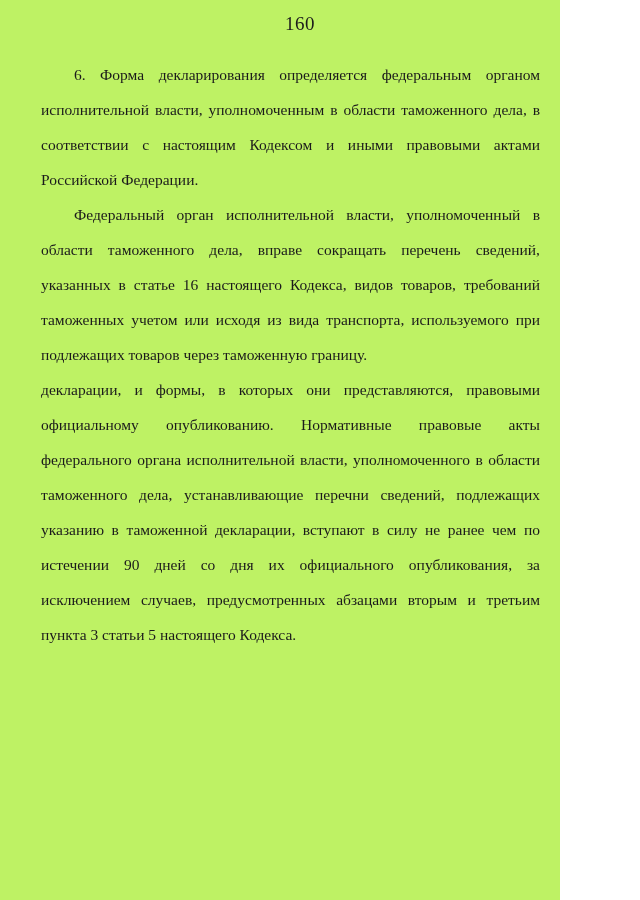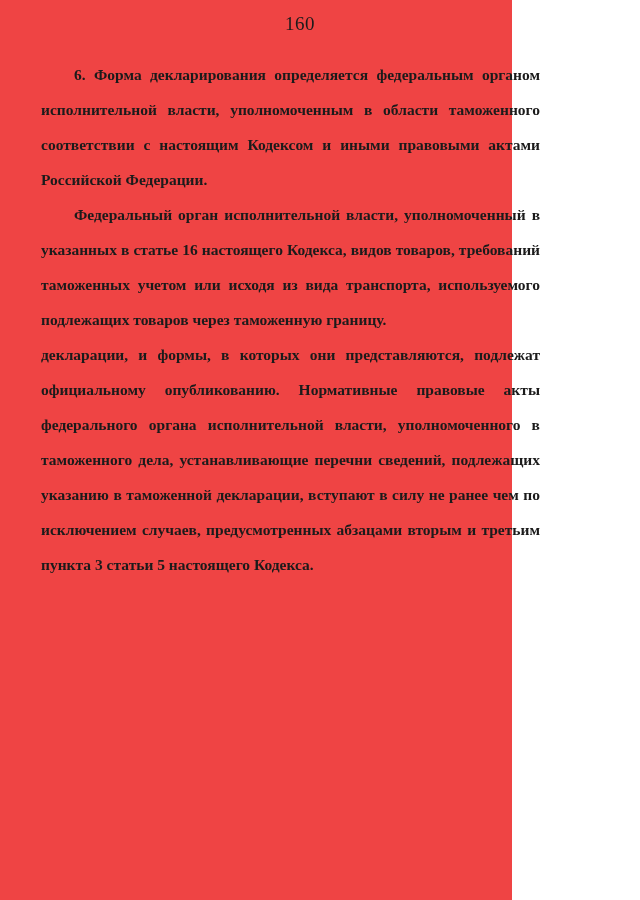--- a/index.html
+++ b/index.html
@@ -9,23 +9,23 @@
   }
   body {
     width: 640px;
     height: 900px;
     font-family: "Liberation Serif", "DejaVu Serif", serif;
     color: #1b1b1b;
     overflow: hidden;
   }
   .page {
     position: relative;
-    width: 512px;
+    width: 560px;
     height: 900px;
-    background: #ef4444;
+    background: #bef264;
   }
   .page-number {
     position: absolute;
     top: 13px;
     left: 0;
     width: 600px;
     text-align: center;
     font-size: 19px;
     letter-spacing: 0.5px;
   }
@@ -39,21 +39,20 @@
   .para {
     margin: 0;
     padding: 0;
   }
   .ln {
     height: 35px;
     line-height: 35px;
     overflow: hidden;
     text-align: justify;
     text-align-last: justify;
-    font-weight: bold;
   }
   .ln.first {
     text-indent: 33px;
   }
   .ln.last {
     text-align: right;
     text-align-last: left;
   }
 </style>
 </head>
@@ -67,29 +66,31 @@
 
     <div class="para">
       <div class="ln first">6. Форма декларирования определяется федеральным органом</div>
       <div class="ln">исполнительной власти, уполномоченным в области таможенного дела, в</div>
       <div class="ln">соответствии с настоящим Кодексом и иными правовыми актами</div>
       <div class="ln last">Российской Федерации.</div>
     </div>
 
     <div class="para">
       <div class="ln first">Федеральный орган исполнительной власти, уполномоченный в</div>
+      <div class="ln">области таможенного дела, вправе сокращать перечень сведений,</div>
       <div class="ln">указанных в статье 16 настоящего Кодекса, видов товаров, требований</div>
       <div class="ln">таможенных учетом или исходя из вида транспорта, используемого при</div>
       <div class="ln last">подлежащих товаров через таможенную границу.</div>
     </div>
 
     <div class="para">
-      <div class="ln">декларации, и формы, в которых они представляются, подлежат</div>
+      <div class="ln">декларации, и формы, в которых они представляются, правовыми</div>
       <div class="ln">официальному опубликованию. Нормативные правовые акты</div>
       <div class="ln">федерального органа исполнительной власти, уполномоченного в области</div>
       <div class="ln">таможенного дела, устанавливающие перечни сведений, подлежащих</div>
       <div class="ln">указанию в таможенной декларации, вступают в силу не ранее чем по</div>
+      <div class="ln">истечении 90 дней со дня их официального опубликования, за</div>
       <div class="ln">исключением случаев, предусмотренных абзацами вторым и третьим</div>
       <div class="ln last">пункта 3 статьи 5 настоящего Кодекса.</div>
     </div>
 
   </div>
 </div>
 
 </body></html>

